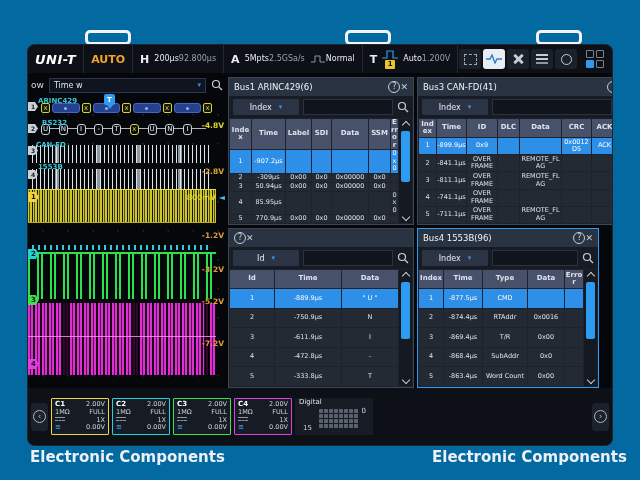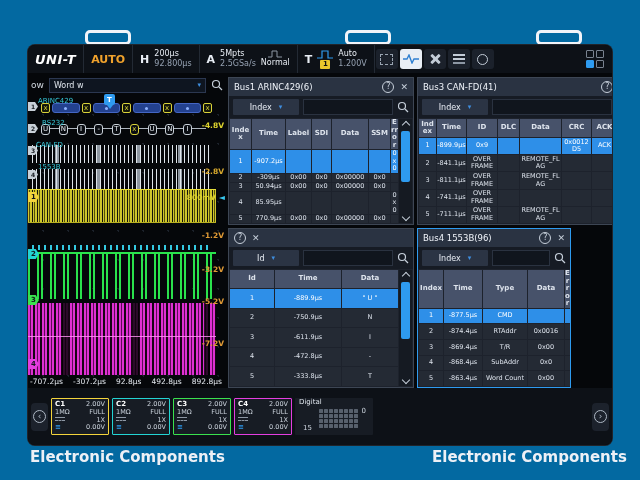--- a/index.html
+++ b/index.html
@@ -8,21 +8,21 @@
   .wm-text{position:absolute;top:448px;font-size:15px;font-weight:bold;color:#edf0f6;white-space:nowrap}
   .wm-logo{position:absolute;top:30px;width:46px;height:15px;border:3px solid #f2f4f9;border-radius:5px}
   
   .screen{position:absolute;left:28px;top:45px;width:584px;height:400px;background:#05070a;border-radius:7px;overflow:hidden;color:#dfe5ec;box-shadow:0 0 0 1px #20242b}
   
   .topbar{position:absolute;top:0;left:0;right:0;height:28px;background:#0d1117;display:flex;align-items:stretch}
   .tb-sec{display:flex;align-items:center;gap:5px;padding:0 7px;border-right:1px solid #232a34}
   .logo{font-size:13px;font-weight:bold;color:#fff;letter-spacing:.5px;font-style:italic}
   .auto{font-size:11px;font-weight:bold;color:#f0a22c}
   .tb-big{font-size:11px;font-weight:bold;color:#e8edf4}
-  .tb-col{display:flex;flex-direction:column;justify-content:center;font-size:8px;line-height:10px}
+  .tb-col{display:flex;flex-direction:row;justify-content:center;font-size:8px;line-height:10px}
   .v1{color:#e8edf4}.v2{color:#96a2b2}
   .tbadge{width:10px;height:9px;background:#e8c52c;color:#111;font-size:7px;font-weight:bold;display:flex;align-items:center;justify-content:center;border-radius:1px}
   .tglyphcol{display:flex;flex-direction:column;align-items:center;gap:1px}
   .icon-tile{width:22px;height:20px;margin:4px 1px;background:#1b212b;border-radius:3px;display:flex;align-items:center;justify-content:center;position:relative}
   .icon-tile.active{background:#e9eef5}
   .dashedbox{width:13px;height:11px;border:1px dashed #9aa5b2}
   .xicon{width:12px;height:12px;position:relative}
   .xicon::before,.xicon::after{content:"";position:absolute;left:5px;top:0;width:3px;height:12px;background:#c3ccd7;border-radius:1px}
   .xicon::before{transform:rotate(45deg)}.xicon::after{transform:rotate(-45deg)}
   .listicon{width:12px;height:2px;background:#c3ccd7;box-shadow:0 4px 0 #c3ccd7,0 8px 0 #8d97a4;margin-top:-8px}
@@ -30,21 +30,21 @@
   .gridicon{display:grid;grid-template-columns:8px 8px;grid-auto-rows:8px;gap:2px;margin:5px 8px 0 auto}
   .gridicon span{border:1px solid #79828f;border-radius:1px}
   .gridicon .fill{background:#2e9bf0;border-color:#2e9bf0}
   
   .main{position:absolute;top:28px;left:0;right:0;height:315px;background:#05070a}
   .wave-toolbar{position:absolute;left:0;top:2px;width:198px;height:20px;display:flex;align-items:center;gap:5px;padding:0 3px}
   .wt-label{font-size:9px;color:#cfd6de}
   .wt-drop{flex:1;height:15px;background:#0e1520;border:1px solid #2b3750;display:flex;align-items:center;justify-content:space-between;padding:0 4px;font-size:8px;color:#dfe5ec}
   .darr{color:#3f8fe0;font-size:7px}
   .wavecanvas{position:absolute;left:0;top:24px;width:200px;height:291px;background-image:radial-gradient(circle,#1b212a 1px,transparent 1px);background-size:25px 29px;background-position:3px 3px}
-  .wlabel{position:absolute;font-size:7px;font-weight:normal;color:#35c8d8;z-index:3}
+  .wlabel{position:absolute;font-size:7px;font-weight:bold;color:#35c8d8;z-index:3}
   .vlab{position:absolute;right:4px;font-size:7.5px;font-weight:bold;color:#e09a35;z-index:3}
   .btag{position:absolute;left:0;width:10px;height:9px;background:#c8d0d8;color:#151a20;font-size:6px;font-weight:bold;display:flex;align-items:center;justify-content:center;clip-path:polygon(0 0,70% 0,100% 50%,70% 100%,0 100%);z-index:3}
   .cmark{position:absolute;left:0;width:11px;height:10px;color:#10141a;font-size:7px;font-weight:bold;display:flex;align-items:center;justify-content:center;clip-path:polygon(0 0,70% 0,100% 50%,70% 100%,0 100%);z-index:4}
   .tflag{position:absolute;left:76px;top:-3px;width:11px;height:11px;background:#2f9bf0;color:#fff;font-size:7px;font-weight:bold;display:flex;align-items:center;justify-content:center;border-radius:2px;z-index:4}
   .tflag::after{content:"";position:absolute;top:11px;left:2.5px;border:3px solid transparent;border-top:4px solid #2f9bf0}
   .arincrow{position:absolute;left:13px;top:4px;right:16px;height:13px;display:flex;align-items:center;gap:2px;z-index:2}
   .xbox{flex:0 0 9px;height:10px;border:1px solid #d8d23a;border-radius:2px;color:#d8d23a;font-size:7px;line-height:8px;text-align:center;background:#14170a}
   .bseg{flex:1;height:10px;background:#23418f;border:1px solid #4466c4;border-radius:3px;position:relative}
   .bseg::after{content:"";position:absolute;left:45%;top:3px;width:3px;height:3px;background:#8fb2ff;border-radius:50%}
   .rsrow{position:absolute;left:13px;top:26px;right:36px;height:12px;display:flex;align-items:center;justify-content:space-between;z-index:2}
@@ -64,22 +64,22 @@
     background:repeating-linear-gradient(90deg,transparent 0 34px,rgba(0,0,0,.8) 34px 40px,transparent 40px 71px),
                repeating-linear-gradient(90deg,#de30d2 0 2px,#5c0c56 2px 3px,#de30d2 3px 5px,#160414 5px 7px)}
   .c4band::after{content:"";position:absolute;left:0;right:0;top:46%;height:1px;background:#ff9af4;opacity:.8}
   .timelabels{position:absolute;left:2px;right:6px;top:280px;display:flex;justify-content:space-between;font-size:7.5px;color:#e4e9ef;z-index:3}
   .lvlarrow{position:absolute;right:3px;top:96px;color:#38c8f0;font-size:8px;z-index:4}
   
   .panel{position:absolute;background:#1d222c;border:1px solid #3d4654;display:flex;flex-direction:column;z-index:5}
   #p1{left:200px;top:4px;width:186px;height:148px}
   #p3{left:389px;top:4px;width:216px;height:148px}
   #p2{left:200px;top:155px;width:186px;height:160px}
-  #p4{left:389px;top:155px;width:154px;height:160px;border-color:#2e9bf0}
-  .phead{flex:0 0 18px;background:#2a3342;display:flex;align-items:center;gap:6px;padding:0 5px}
+  #p4{left:389px;top:155px;width:182px;height:160px;border-color:#2e9bf0}
+  .phead{flex:0 0 18px;background:#2a3342;display:flex;align-items:center;gap:0;padding:0 5px}
   .ptitle{flex:1;font-size:8.5px;color:#f0f4fa;white-space:nowrap;overflow:hidden}
   .phelp{width:12px;height:12px;border:1px solid #c6cfda;border-radius:50%;color:#c6cfda;font-size:8px;line-height:10px;text-align:center}
   .pclose{color:#c6cfda;font-size:9px}
   .ptool{flex:0 0 22px;display:flex;align-items:center;gap:4px;padding:0 4px;background:#161b24}
   .pdrop{flex:0 0 66px;height:16px;background:#2b3444;display:flex;align-items:center;justify-content:center;gap:7px;font-size:8px;color:#e8edf4;border-radius:1px}
   .psearch{flex:1;height:16px;background:#10151d;border:1px solid #2a3240}
   .pbody{flex:1;display:flex;overflow:hidden;gap:1px;padding:1px}
   .ptable{flex:1;display:flex;flex-direction:column;gap:1px}
   .trow{flex:1;display:flex;gap:1px}
   .tcell{display:flex;align-items:center;justify-content:center;text-align:center;font-size:6.5px;line-height:7.5px;color:#dde3ec;background:#242a34;overflow:hidden;overflow-wrap:anywhere}
@@ -192,21 +192,21 @@
         <span class="fill"></span>
           <span></span>
       </div>
     </div>
 
     <div class="main">
 
       <div class="wave-toolbar">
         <span class="wt-label">ow</span>
         <div class="wt-drop">
-          <span>Word w</span>
+          <span>Time w</span>
             <span class="darr">▾</span>
         </div>
         <svg width="12" height="12">
             <circle cx="5" cy="5" r="3.5" fill="none" stroke="#c6cfda" stroke-width="1.2"></circle>
             <line x1="8" y1="8" x2="11" y2="11" stroke="#c6cfda" stroke-width="1.2"></line>
           </svg>
       </div>
 
       <div class="wavecanvas">
         <span class="tflag">T</span>
@@ -260,27 +260,20 @@
         <span class="vlab" style="top:134px">-1.2V</span>
         <span class="vlab" style="top:168px">-3.2V</span>
         <span class="vlab" style="top:200px">-5.2V</span>
         <span class="vlab" style="top:242px">-7.2V</span>
 
         <span class="cmark" style="top:95px;background:#f3d43c">1</span>
         <span class="cmark" style="top:152px;background:#23d4d4">2</span>
         <span class="cmark" style="top:198px;background:#3ae24e">3</span>
         <span class="cmark" style="top:262px;background:#e43ee0">4</span>
 
-        <div class="timelabels">
-          <span>-707.2µs</span>
-          <span>-307.2µs</span>
-          <span>92.8µs</span>
-          <span>492.8µs</span>
-          <span>892.8µs</span>
-        </div>
       </div>
 
       <div class="panel" id="p1">
         <div class="phead">
           <span class="ptitle">Bus1 ARINC429(6)</span>
           <span class="phelp">?</span>
           <span class="pclose">✕</span>
         </div>
         <div class="ptool">
           <div class="pdrop">

